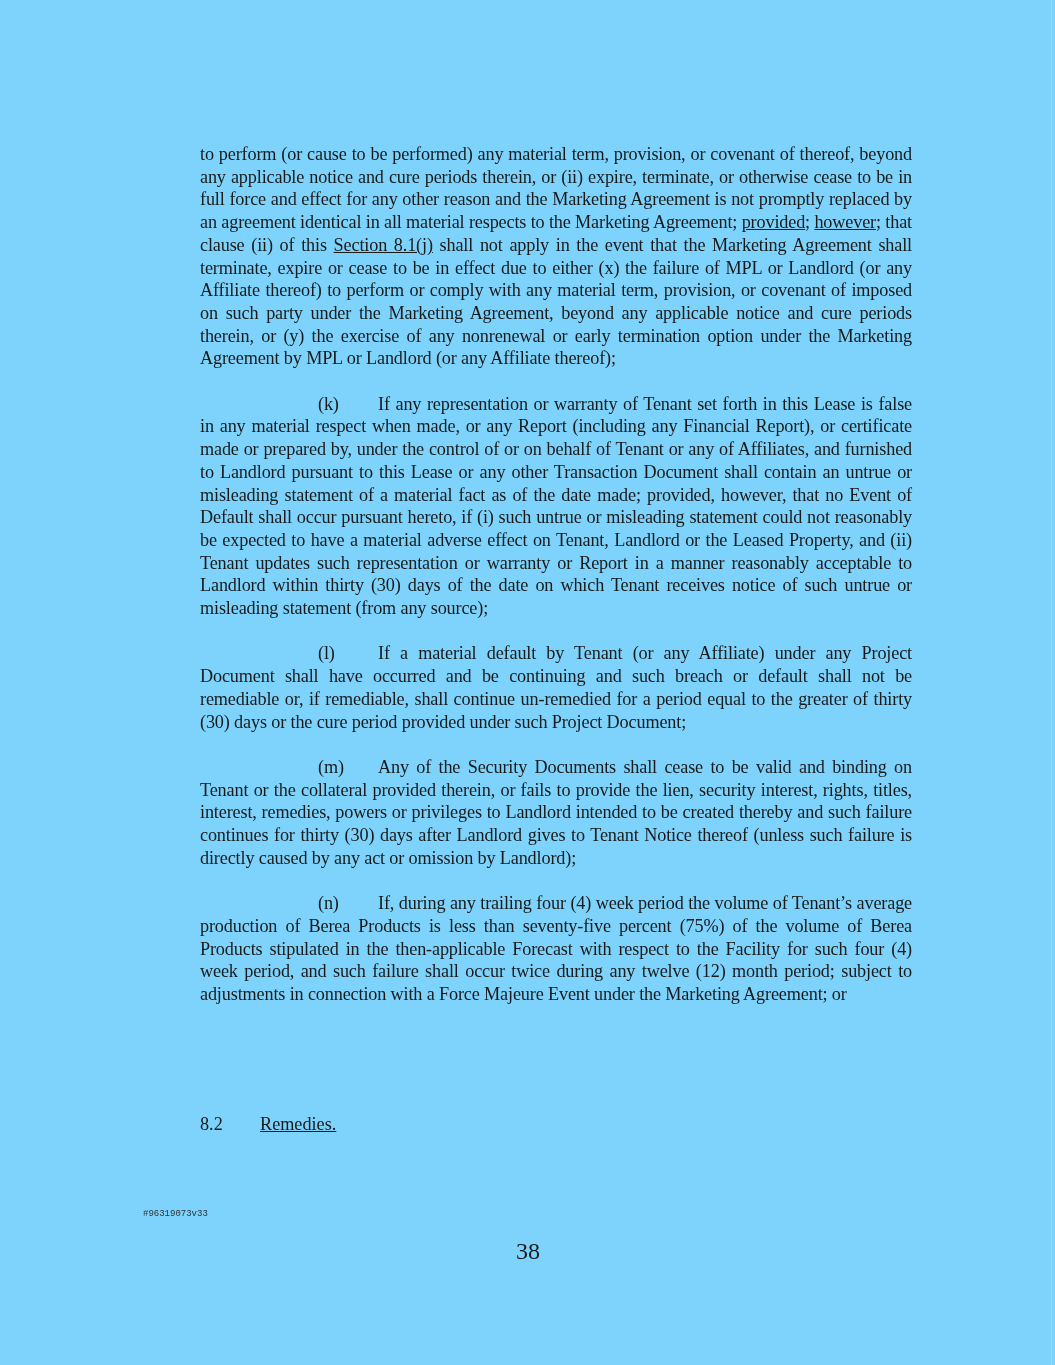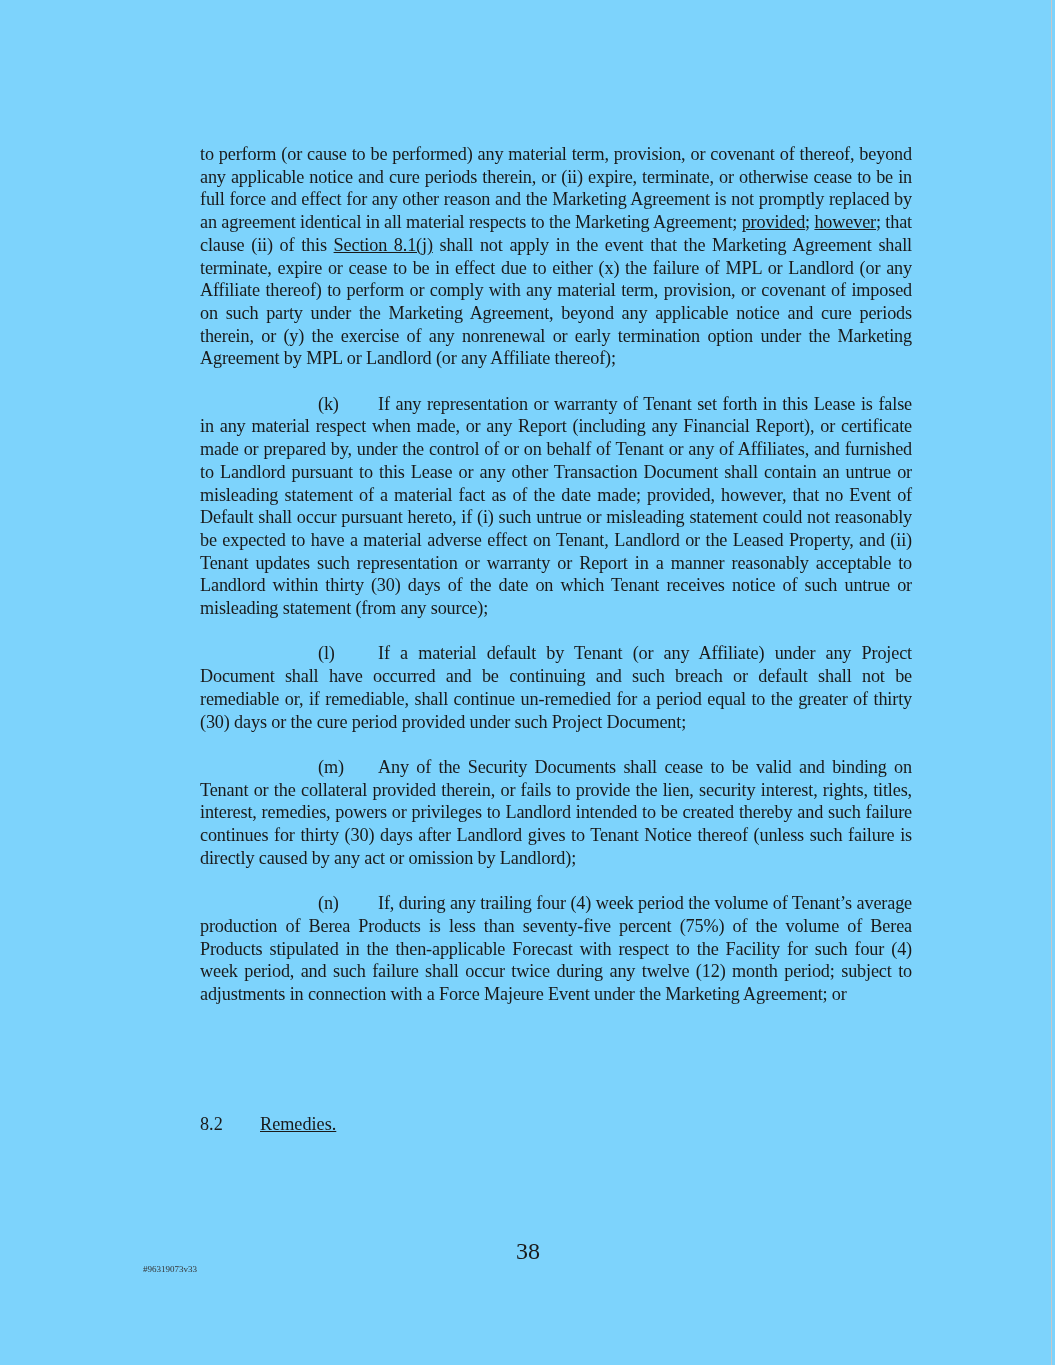--- a/index.html
+++ b/index.html
@@ -17,21 +17,21 @@
     position: absolute; left: 200px; top: 143px; width: 712px;
     font-size: 18.2px; line-height: 22.7px; text-align: justify;
     letter-spacing: -0.15px;
   }
   .para { margin: 0 0 22.7px 0; }
   .para .lbl { display: inline-block; width: 60px; margin-left: 118px; }
   .u { text-decoration: underline; }
   .section-heading { position: absolute; left: 200px; top: 1069px; font-size: 18.2px; line-height: 22.7px; margin-top: 44px; }
   .section-heading .num { display: inline-block; width: 60px; }
   .page-number { position: absolute; left: 516px; top: 1238px; font-size: 24px; }
-  .doc-id { position: absolute; left: 143px; top: 1264px; font-size: 9px; font-family: Liberation Serif, serif; color: #333; }
+  .doc-id { position: absolute; left: 143px; top: 1209px; font-size: 9px; font-family: Liberation Mono, monospace; color: #333; }
 </style>
 </head>
 <body>
 
 <div class="page">
   <div class="edge-line"></div>
 
   <div class="body-text">
     <p class="para"><span>to perform (or cause to be performed) any material term, provision, or covenant of thereof, beyond any applicable notice and cure periods therein, or (ii) expire, terminate, or otherwise cease to be in full force and effect for any other reason and the Marketing Agreement is not promptly replaced by an agreement identical in all material respects to the Marketing Agreement; </span><span class="u">provided</span><span>; </span><span class="u">however</span><span>; that clause (ii) of this </span><span class="u">Section 8.1(j)</span><span> shall not apply in the event that the Marketing Agreement shall terminate, expire or cease to be in effect due to either (x) the failure of MPL or Landlord (or any Affiliate thereof) to perform or comply with any material term, provision, or covenant of imposed on such party under the Marketing Agreement, beyond any applicable notice and cure periods therein, or (y) the exercise of any nonrenewal or early termination option under the Marketing Agreement by MPL or Landlord (or any Affiliate thereof);</span></p>
 

